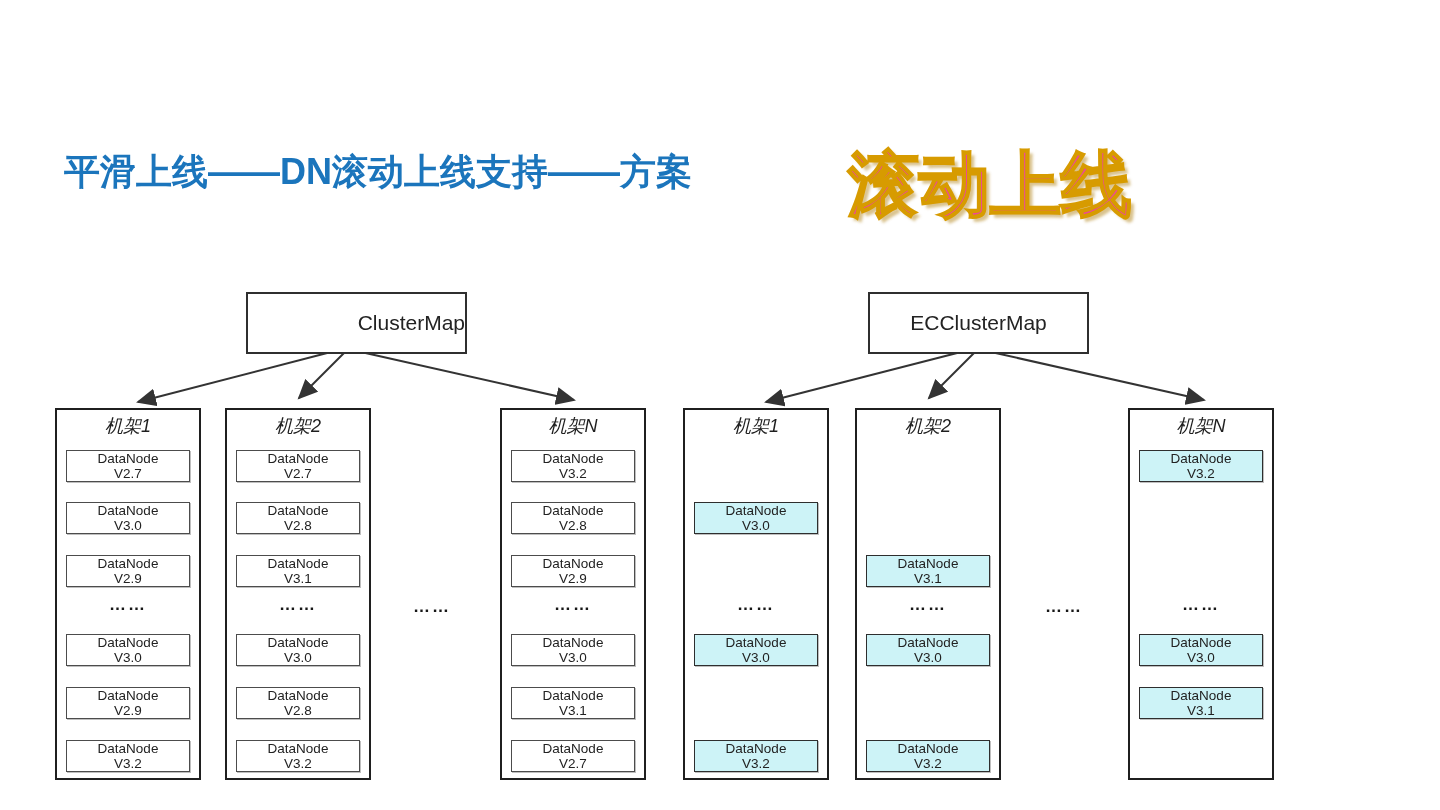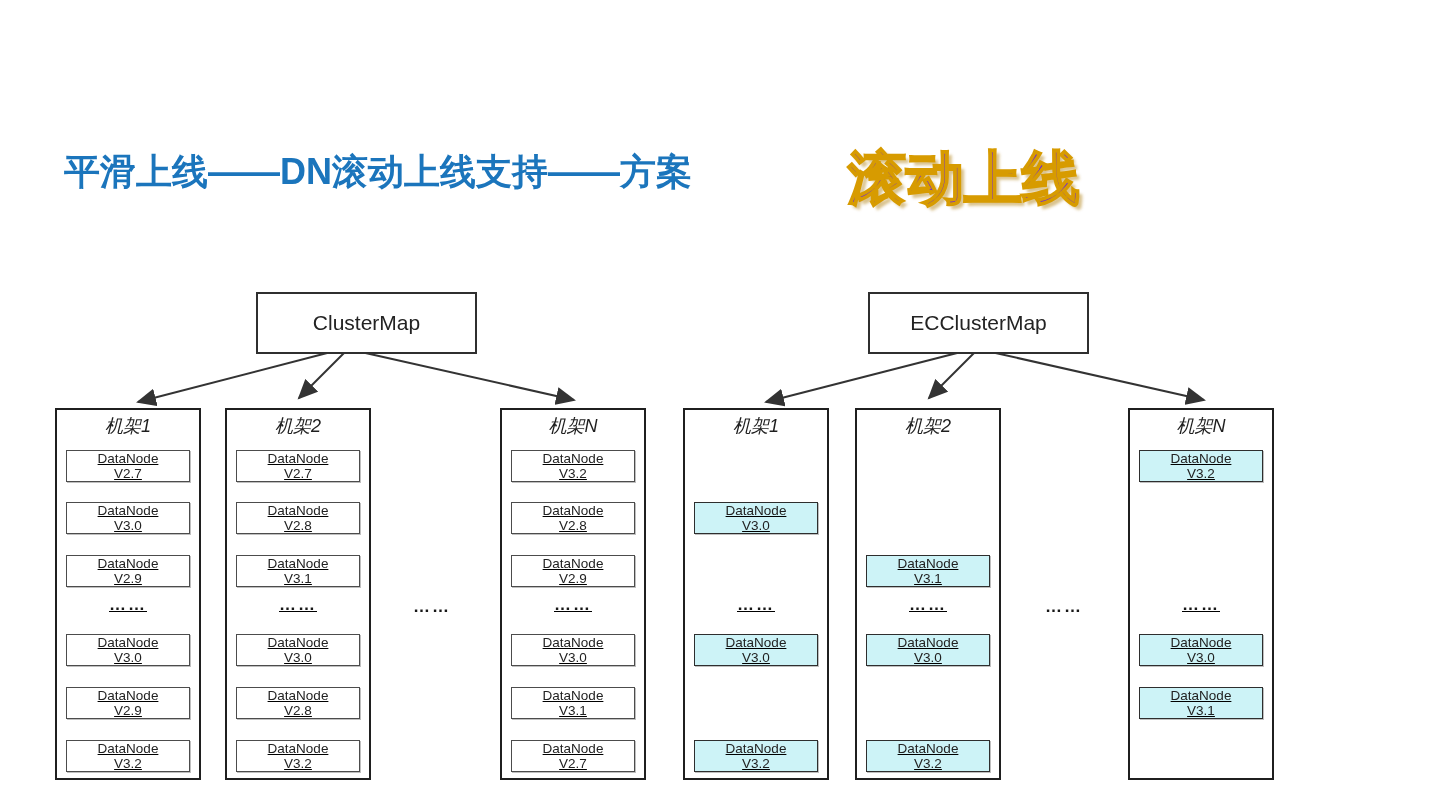--- a/index.html
+++ b/index.html
@@ -5,48 +5,48 @@
   html,body{margin:0;padding:0;background:#fff;}
   body{font-family:"Liberation Sans","DejaVu Sans",sans-serif;}
   .canvas{position:relative;width:1440px;height:810px;background:#ffffff;overflow:hidden;}
 
   .page-title{
     position:absolute;left:64px;top:148px;
     font-size:36px;font-weight:bold;color:#1b75bc;letter-spacing:0px;white-space:nowrap;
   }
   .wordart{
     position:absolute;left:848px;top:148px;width:380px;
-    font-size:58px;font-weight:bold;line-height:1.05;white-space:nowrap;
-    color:#6d28d9;
+    font-size:71px;font-weight:bold;line-height:1.05;white-space:nowrap;
+    color:#ec4899;
     -webkit-text-stroke:2px #d79b00;
     text-shadow:4px 4px 3px rgba(170,120,0,.45);
   }
 
   .rootbox{
     position:absolute;width:217px;height:58px;
     border:2px solid #2f2f2f;background:#fff;
     display:flex;align-items:center;justify-content:center;
     font-size:21px;color:#232323;
   }
-  #root-left{left:256px;top:292px;}
+  #root-left{left:246px;top:292px;justify-content:flex-end;}
   #root-right{left:868px;top:292px;}
 
   .rack{
     position:absolute;top:408px;height:372px;width:146px;
     border:2px solid #1f1f1f;background:#fff;box-sizing:border-box;
   }
   #rack-l1{left:55px;}  #rack-l2{left:225px;}  #rack-ln{left:500px;}
   #rack-r1{left:683px;} #rack-r2{left:855px;}  #rack-rn{left:1128px;}
 
   .rack-title{
     position:absolute;left:0;right:0;top:4px;text-align:center;
     font-size:18px;color:#1e1e1e;font-style:italic;
   }
   .slot{
-    position:absolute;left:9px;right:9px;height:32px;text-decoration:underline;
+    position:absolute;left:9px;right:9px;height:32px;
   }
   .s0{top:40px;} .s1{top:92px;} .s2{top:145px;}
   .sdots{top:178px;height:34px;}
   .s3{top:224px;} .s4{top:277px;} .s5{top:330px;}
 
   .node{
     width:100%;height:100%;box-sizing:border-box;
     border:1px solid #4c4c4c;background:#fff;
     display:flex;flex-direction:column;align-items:center;justify-content:center;
     font-size:13.5px;line-height:1.12;color:#222;

